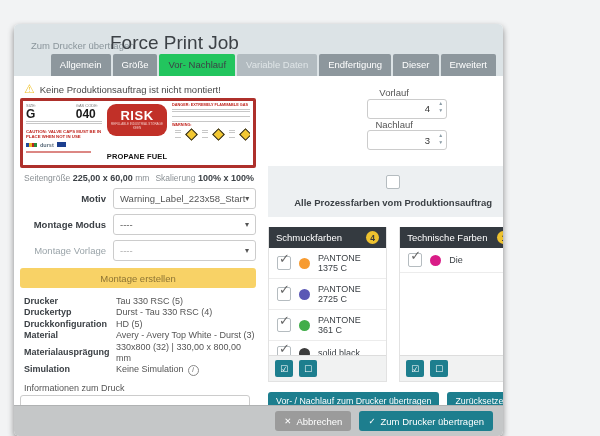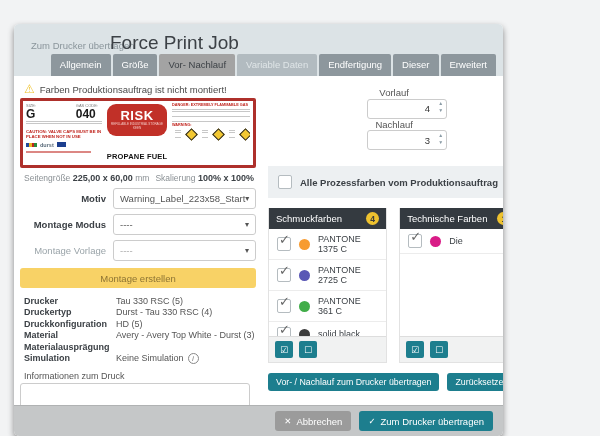--- a/index.html
+++ b/index.html
@@ -6,21 +6,21 @@
     font-family:"Liberation Sans","DejaVu Sans",sans-serif;background:#f2f3f4;}
   .stage{position:relative;width:600px;height:436px;}
   .card{position:absolute;left:14px;top:24px;width:489px;height:412px;background:#fff;
     border-radius:5px;box-shadow:0 3px 6px rgba(0,0,0,.45);overflow:hidden;display:flex;flex-direction:column;}
   
   .card-header{position:relative;height:52px;background:#dce3e6;flex:0 0 auto;}
   .back-link{position:absolute;left:17px;top:16px;font-size:9.5px;color:#8a959b;}
   .page-title{position:absolute;left:96px;top:8px;margin:0;font-size:19px;font-weight:400;color:#3c4146;}
   .tabs{position:absolute;right:7px;bottom:0;display:flex;gap:2px;}
   .tab{background:#8d979d;color:#fff;font-size:9.5px;padding:5px 9px 6px;border-radius:2px 2px 0 0;white-space:nowrap;}
-  .tab.active{background:#a3a3a3;color:#3c4146;}
+  .tab.active{background:#22c55e;color:#3c4146;}
   .tab.disabled{background:#b2bbc0;color:#dfe5e7;}
   
   .content{flex:1 1 auto;display:flex;background:#fff;padding:4px 8px 0 6px;gap:12px;overflow:hidden;}
   .left-col{width:236px;flex:0 0 auto;}
   .right-col{flex:1 1 auto;display:flex;flex-direction:column;}
   
   .warn-row{display:flex;align-items:center;gap:5px;margin:3px 0 3px 4px;}
   .warn-icon{color:#efc32f;font-size:12px;line-height:1;}
   .warn-text{font-size:9.5px;color:#4a4a4a;}
   
@@ -74,21 +74,21 @@
   .note-area{width:224px;height:44px;border:1px solid #ccc;border-radius:3px;resize:both;font-family:inherit;}
   
   .prepost-row{display:flex;align-items:center;margin:7px 6px 0 8px;flex-direction:column;}
   .pp-label{font-size:9.5px;color:#555;}
   .num-wrap{position:relative;margin-left:26px;}
   .num-input{width:58px;height:18px;border:1px solid #ccc;border-radius:3px;text-align:right;
     padding:0 16px 0 4px;font-size:9.5px;color:#333;font-family:inherit;}
   .stepper{position:absolute;right:4px;top:2px;display:flex;flex-direction:column;line-height:7px;}
   .stepper span{font-size:5px;color:#8a9ba5;cursor:pointer;}
   .pp-spacer{flex:1;}
-  .cb-band{margin-top:16px;background:#edf0f2;padding:9px 10px;display:flex;align-items:center;gap:8px;}
+  .cb-band{margin-top:16px;background:#edf0f2;padding:9px 10px;display:flex;align-items:center;gap:8px;flex-direction:column;}
   .checkbox{width:12px;height:12px;background:#fff;border:1px solid #b5bcc0;border-radius:2px;flex:0 0 auto;position:relative;}
   .checkbox .mark{position:absolute;left:1px;top:-6px;font-size:13px;color:#666;}
   .cb-label{font-size:9.5px;font-weight:bold;color:#3c4146;}
   .panels{display:flex;gap:12px;margin-top:10px;}
   .panel{flex:1;height:154px;display:flex;flex-direction:column;border:1px solid #e2e2e2;border-top:none;}
   .panel-header{background:#343a40;color:#fff;font-size:9.5px;display:flex;align-items:center;
     justify-content:space-between;padding:4px 7px;flex:0 0 auto;}
   .badge{width:13px;height:13px;border-radius:50%;background:#eec22f;color:#3b3b3b;font-size:8.5px;font-weight:bold;
     display:flex;align-items:center;justify-content:center;}
   .panel-body{flex:1 1 auto;overflow:hidden;}
@@ -129,21 +129,21 @@
         <div class="tab">Erweitert</div>
       </div>
     </div>
 
     <div class="content">
 
       <div class="left-col">
 
         <div class="warn-row">
           <span class="warn-icon">⚠</span>
-          <span class="warn-text">Farben Produktionsauftrag ist nicht montiert!</span>
+          <span class="warn-text">Keine Produktionsauftrag ist nicht montiert!</span>
         </div>
 
         <div class="label-box">
           <div class="lb-col1">
             <div class="lb-codes">
               <div>
                 <div class="lb-cap">SIZE:</div>
                 <div class="lb-big">G</div>
               </div>
               <div>
@@ -230,20 +230,21 @@
           <div class="info-row">
             <span class="info-label">Druckkonfiguration</span>
             <span class="info-value">HD (5)</span>
           </div>
           <div class="info-row">
             <span class="info-label">Material</span>
             <span class="info-value">Avery - Avery Top White - Durst (3)</span>
           </div>
           <div class="info-row">
             <span class="info-label">Materialausprägung</span>
+            <span class="info-value">330x800 (32) | 330,00 x 800,00 mm</span>
           </div>
           <div class="info-row">
             <span class="info-label">Simulation</span>
             <span class="info-value">
               <span>Keine Simulation</span>
               <span class="info-icon">i</span>
             </span>
           </div>
         </div>
 

